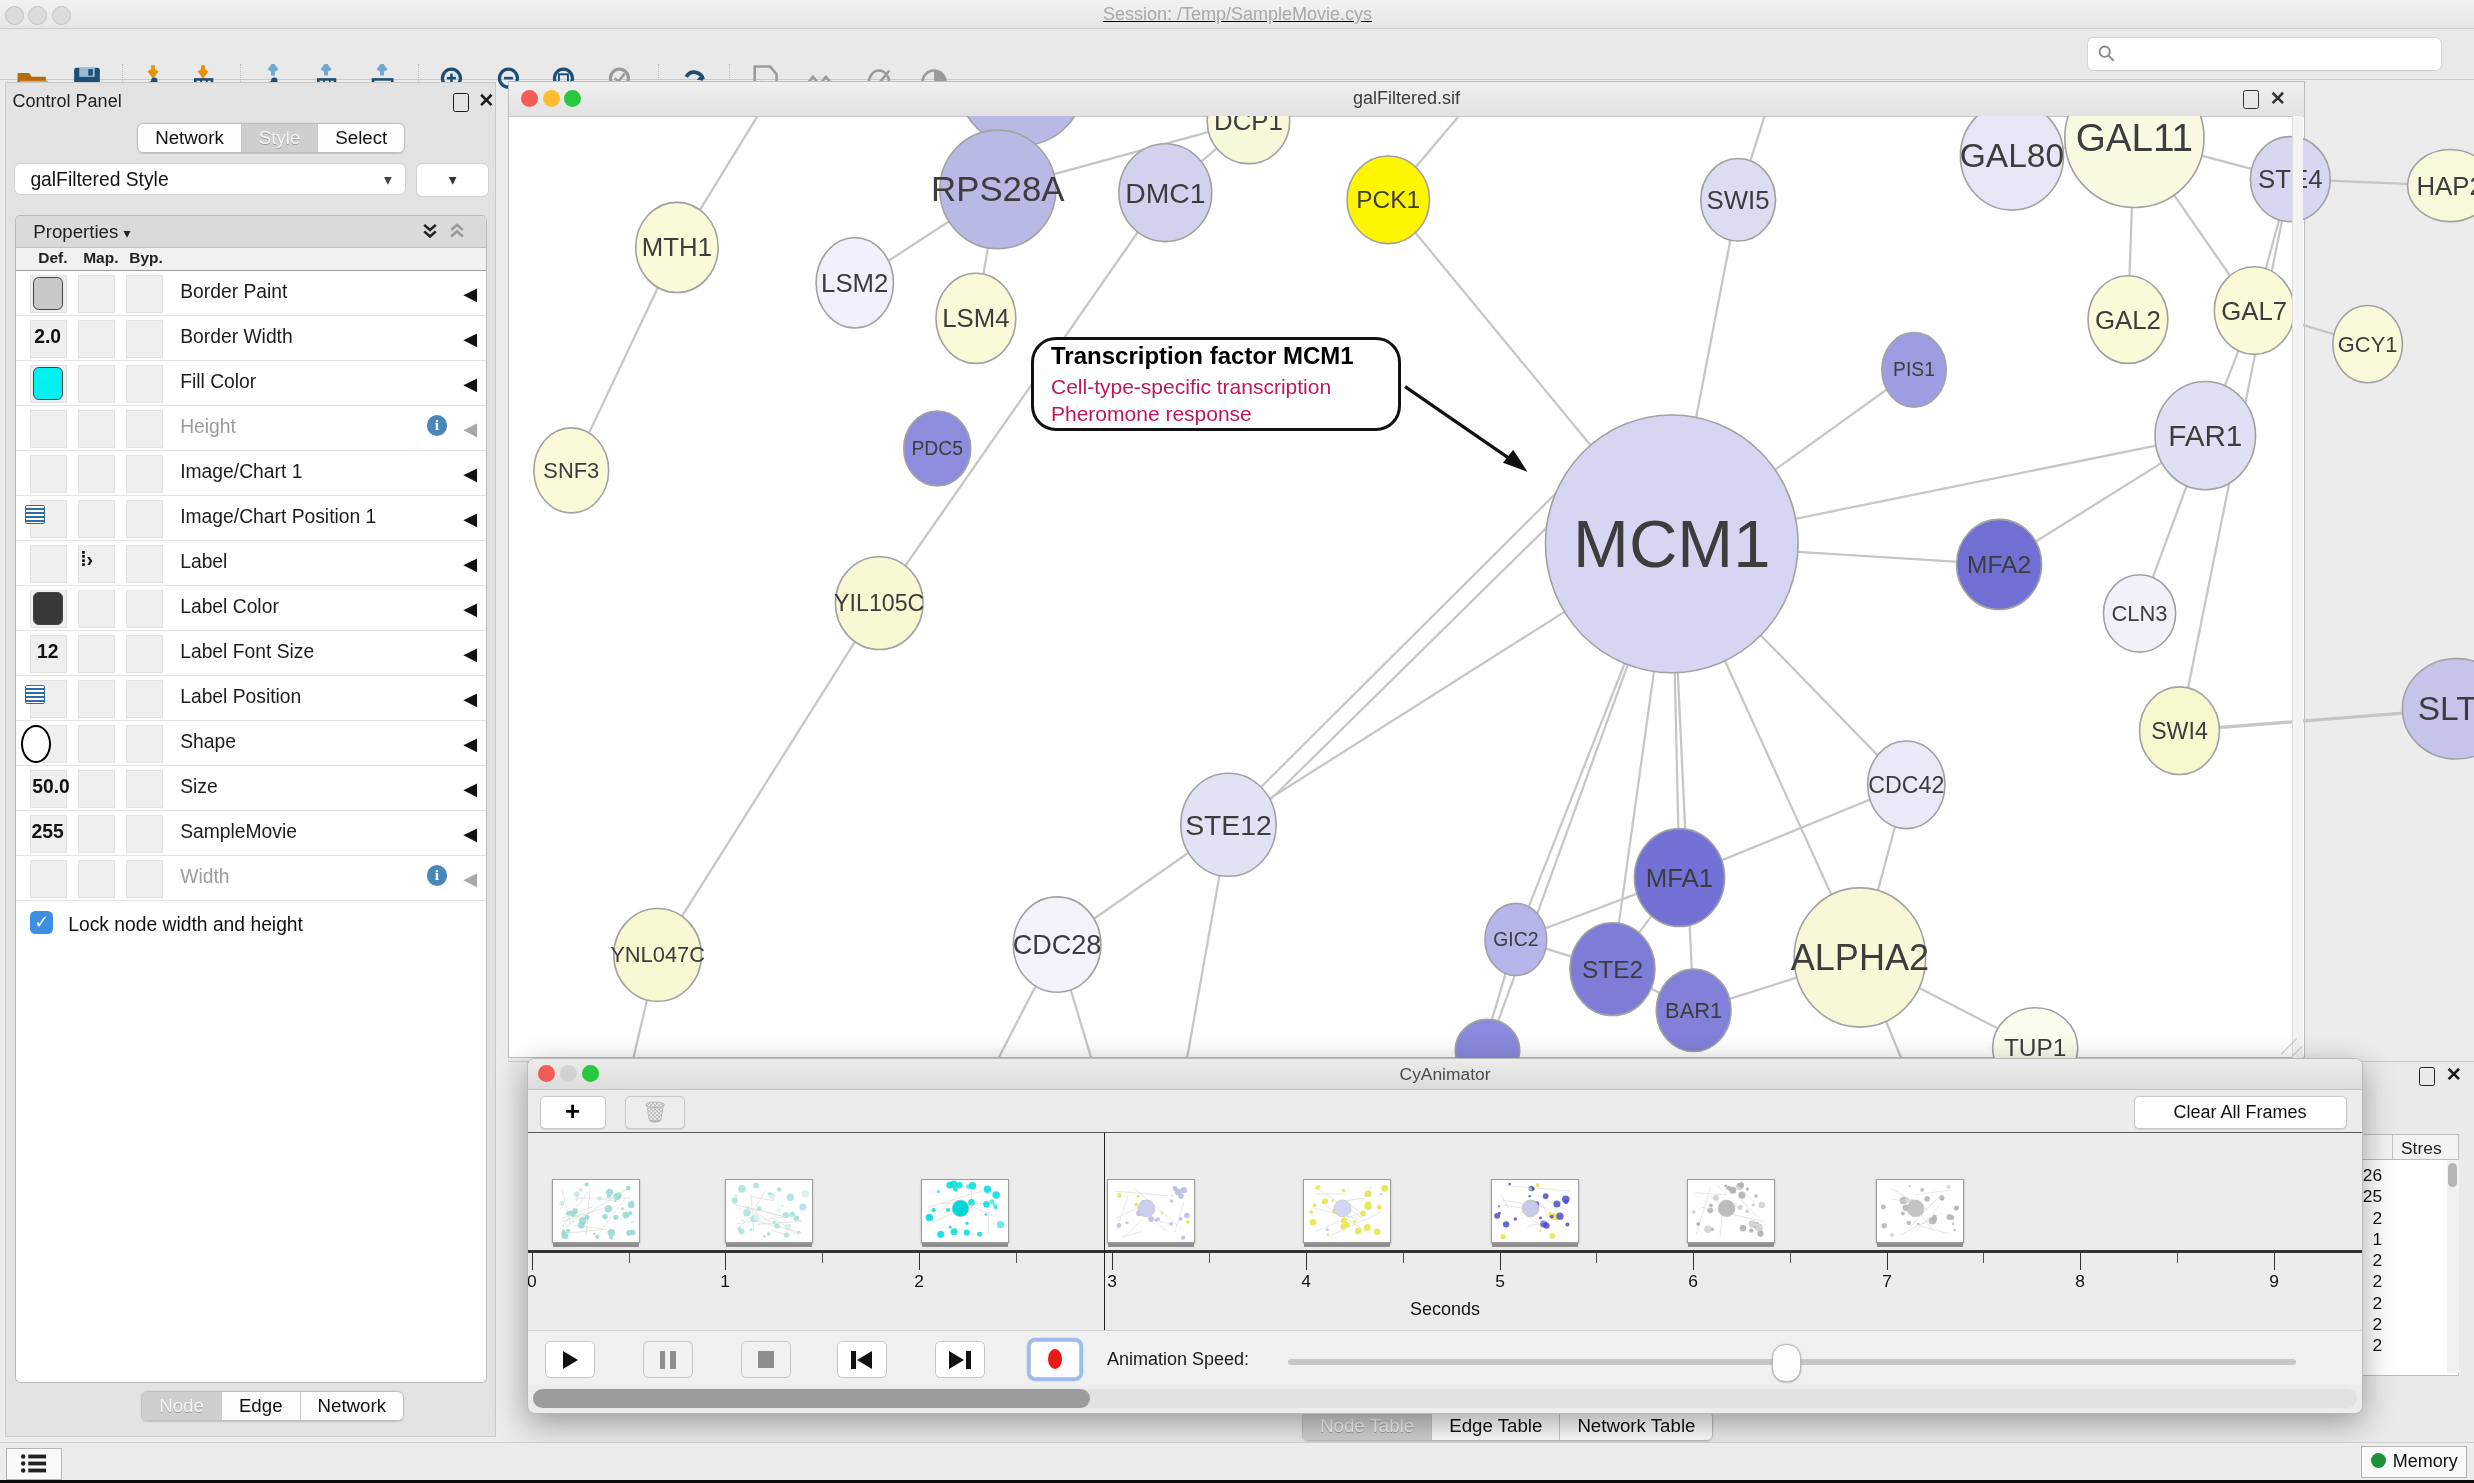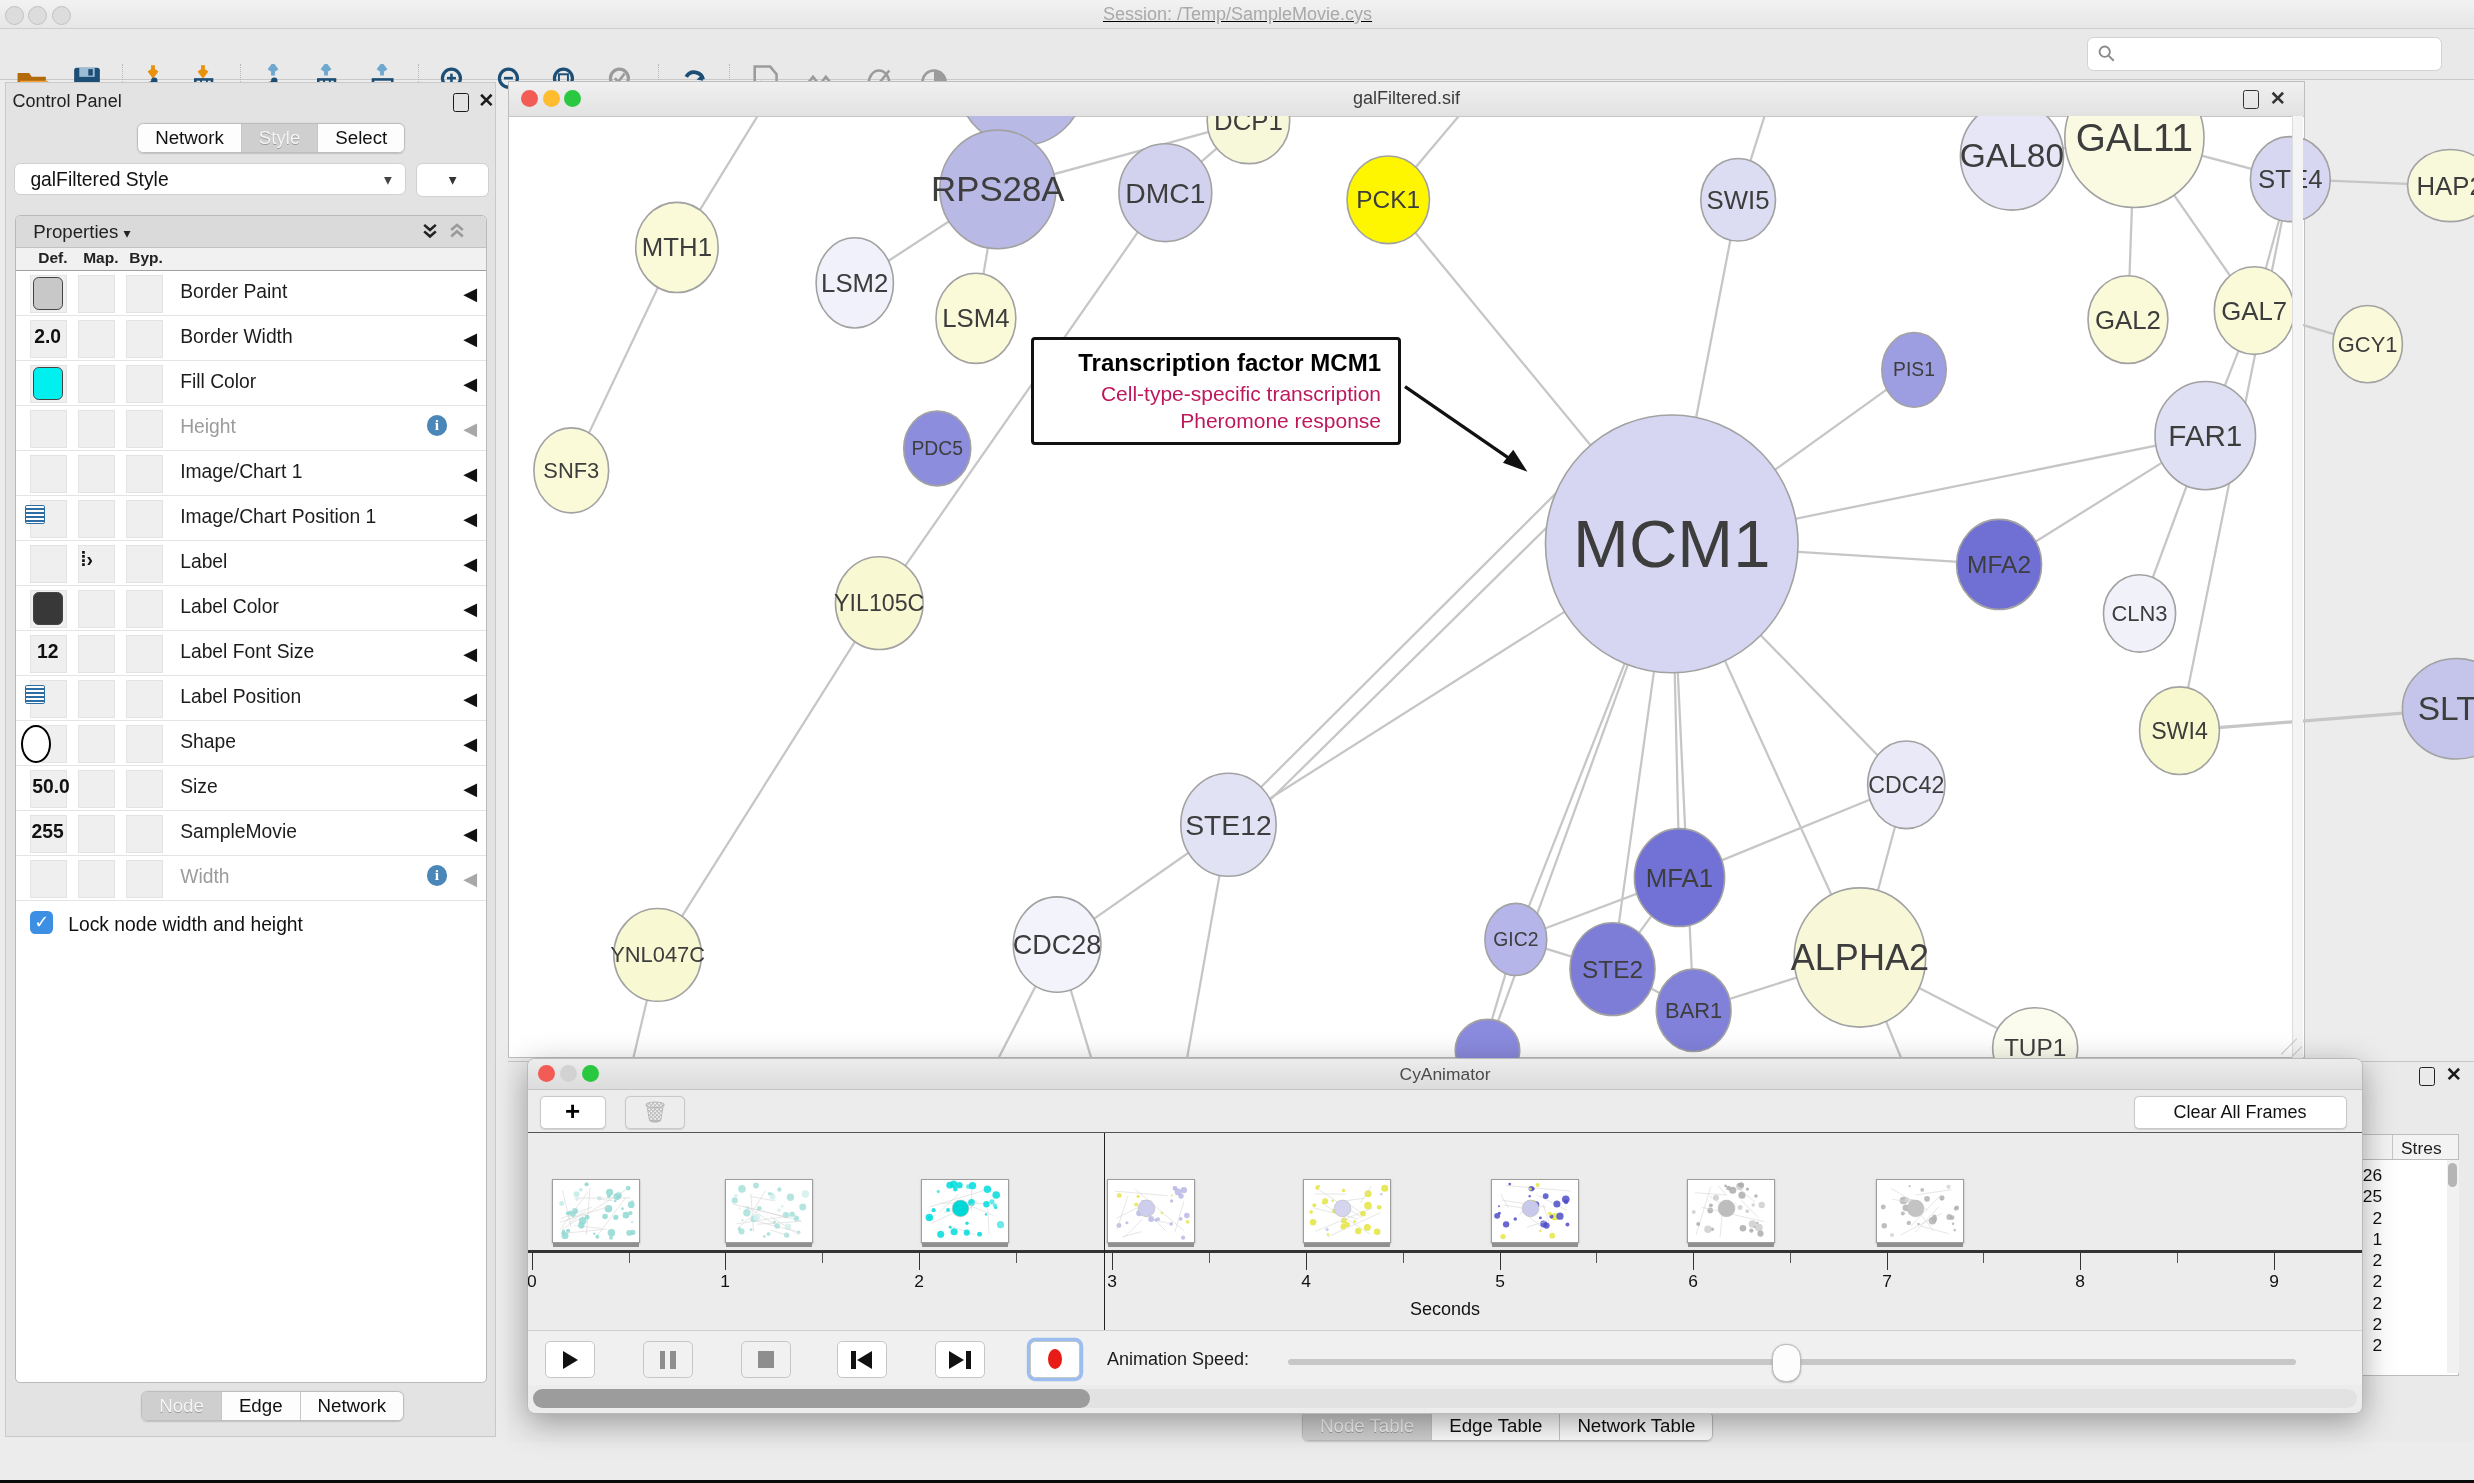--- a/index.html
+++ b/index.html
@@ -44,21 +44,21 @@
   .mapicon{position:absolute;left:6.4px;top:7.7px;font-size:19.3px;font-weight:bold;color:#111;}
   #lockrow{position:relative;height:46px;}
   #lockbox{position:absolute;left:14px;top:10.3px;width:23px;height:23px;background:#3d8fe4;border-radius:5.2px;color:#fff;font-size:18px;text-align:center;line-height:23px;}
   #locklabel{position:absolute;left:52px;top:13px;font-size:19.3px;color:#111;}
   
   #netwin{left:508px;top:81px;width:1797px;height:977px;background:#fff;border:0.6px solid #bdbdbd;box-sizing:border-box;}
   #nettitle{left:0;top:0;width:100%;height:34px;background:linear-gradient(#f0f0f0,#e2e2e2);border-bottom:0.6px solid #c6c6c6;}
   #nettitle .t{width:100%;text-align:center;line-height:32px;font-size:18px;color:#3c3c3c;}
   #netcanvas{left:0;top:34px;width:1966px;height:942px;}
   #netscroll{right:0.6px;top:34px;width:10.3px;height:942px;background:#f4f4f4;border-left:0.6px solid #ddd;}
-  #annotbox{background:#fff;border:3.9px solid #111;border-radius:4px;padding:9px 17px;box-sizing:border-box;text-align:right;}
+  #annotbox{background:#fff;border:3.9px solid #111;border-radius:25px;padding:2px 17px;box-sizing:border-box;}
   #annotbox .at{font-size:24px;font-weight:bold;color:#000;margin-bottom:5.2px;}
   #annotbox .al{font-size:21px;color:#be185d;margin-top:2.6px;}
   #caption{font-size:30px;color:#0d0d0d;}
   .grip{position:absolute;border-top:1.9px solid #c9c9c9;width:22px;transform:rotate(-45deg);}
   
   #cyani{left:527px;top:1058px;width:1834px;height:354px;background:#ececec;border:0.6px solid #b9b9b9;border-radius:7.7px;box-shadow:0 9px 32px rgba(0,0,0,.35);overflow:hidden;}
   #cyatitle{left:0;top:0;width:100%;height:30px;background:linear-gradient(#ececec,#dcdcdc);border-bottom:0.6px solid #c4c4c4;}
   #cyatitle .t{width:100%;text-align:center;line-height:30px;font-size:17.4px;color:#4a4a4a;}
   .cyabtn{position:absolute;background:#fff;border:0.6px solid #c9c9c9;border-radius:5.2px;box-shadow:0 0.6px 1.3px rgba(0,0,0,.12);}
   #addframe{left:11.6px;top:37px;width:64px;height:31px;font-size:26px;font-weight:bold;text-align:center;line-height:28px;color:#000;}
@@ -1040,15 +1040,28 @@
         </div>
       <div id="speedlab">Animation Speed:</div>
       <div id="slidertrack"></div>
       <div id="sliderthumb"></div>
     </div>
     <div id="cyascroll">
         <div id="cyascrollthumb"></div>
       </div>
   </div>
 
+  <div class="abs" id="statusbar">
+    <div id="listbtn">
+      <svg width="28" height="23" viewBox="0 0 44 36" style="margin:3.2px 0 0 13px;">
+        <circle cx="5" cy="7" r="3.5" fill="#222"></circle>
+          <rect x="13" y="4" width="28" height="6" fill="#222"></rect>
+        <circle cx="5" cy="18" r="3.5" fill="#222"></circle>
+          <rect x="13" y="15" width="28" height="6" fill="#222"></rect>
+        <circle cx="5" cy="29" r="3.5" fill="#222"></circle>
+          <rect x="13" y="26" width="28" height="6" fill="#222"></rect>
+      </svg>
+    </div>
+    <div id="membtn"><span id="memdot"></span><span>Memory</span></div>
+  </div>
   <div class="abs" id="blackstrip"></div>
 </div>
 
 
 </body></html>

